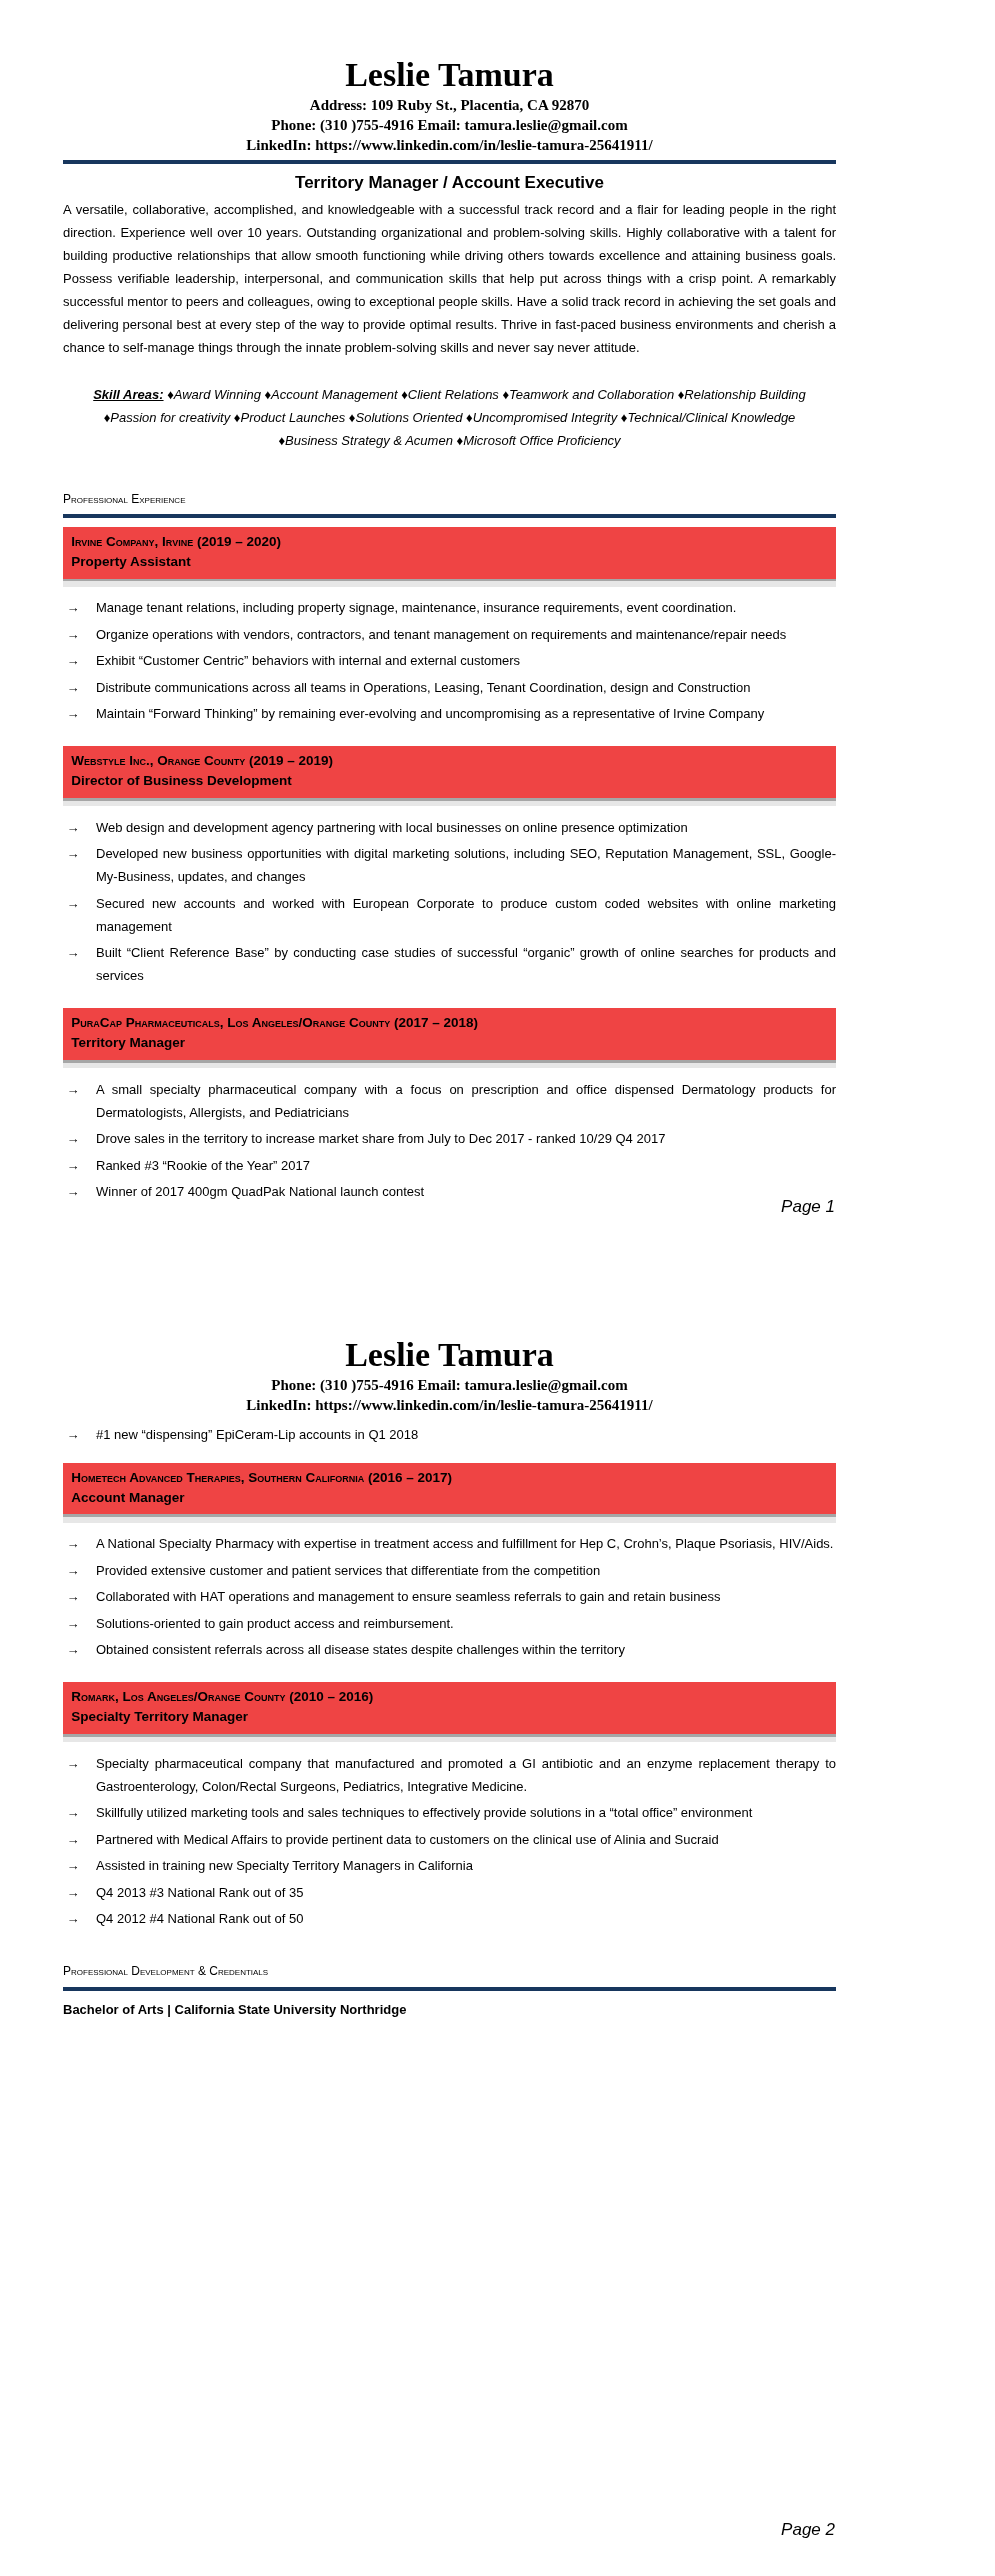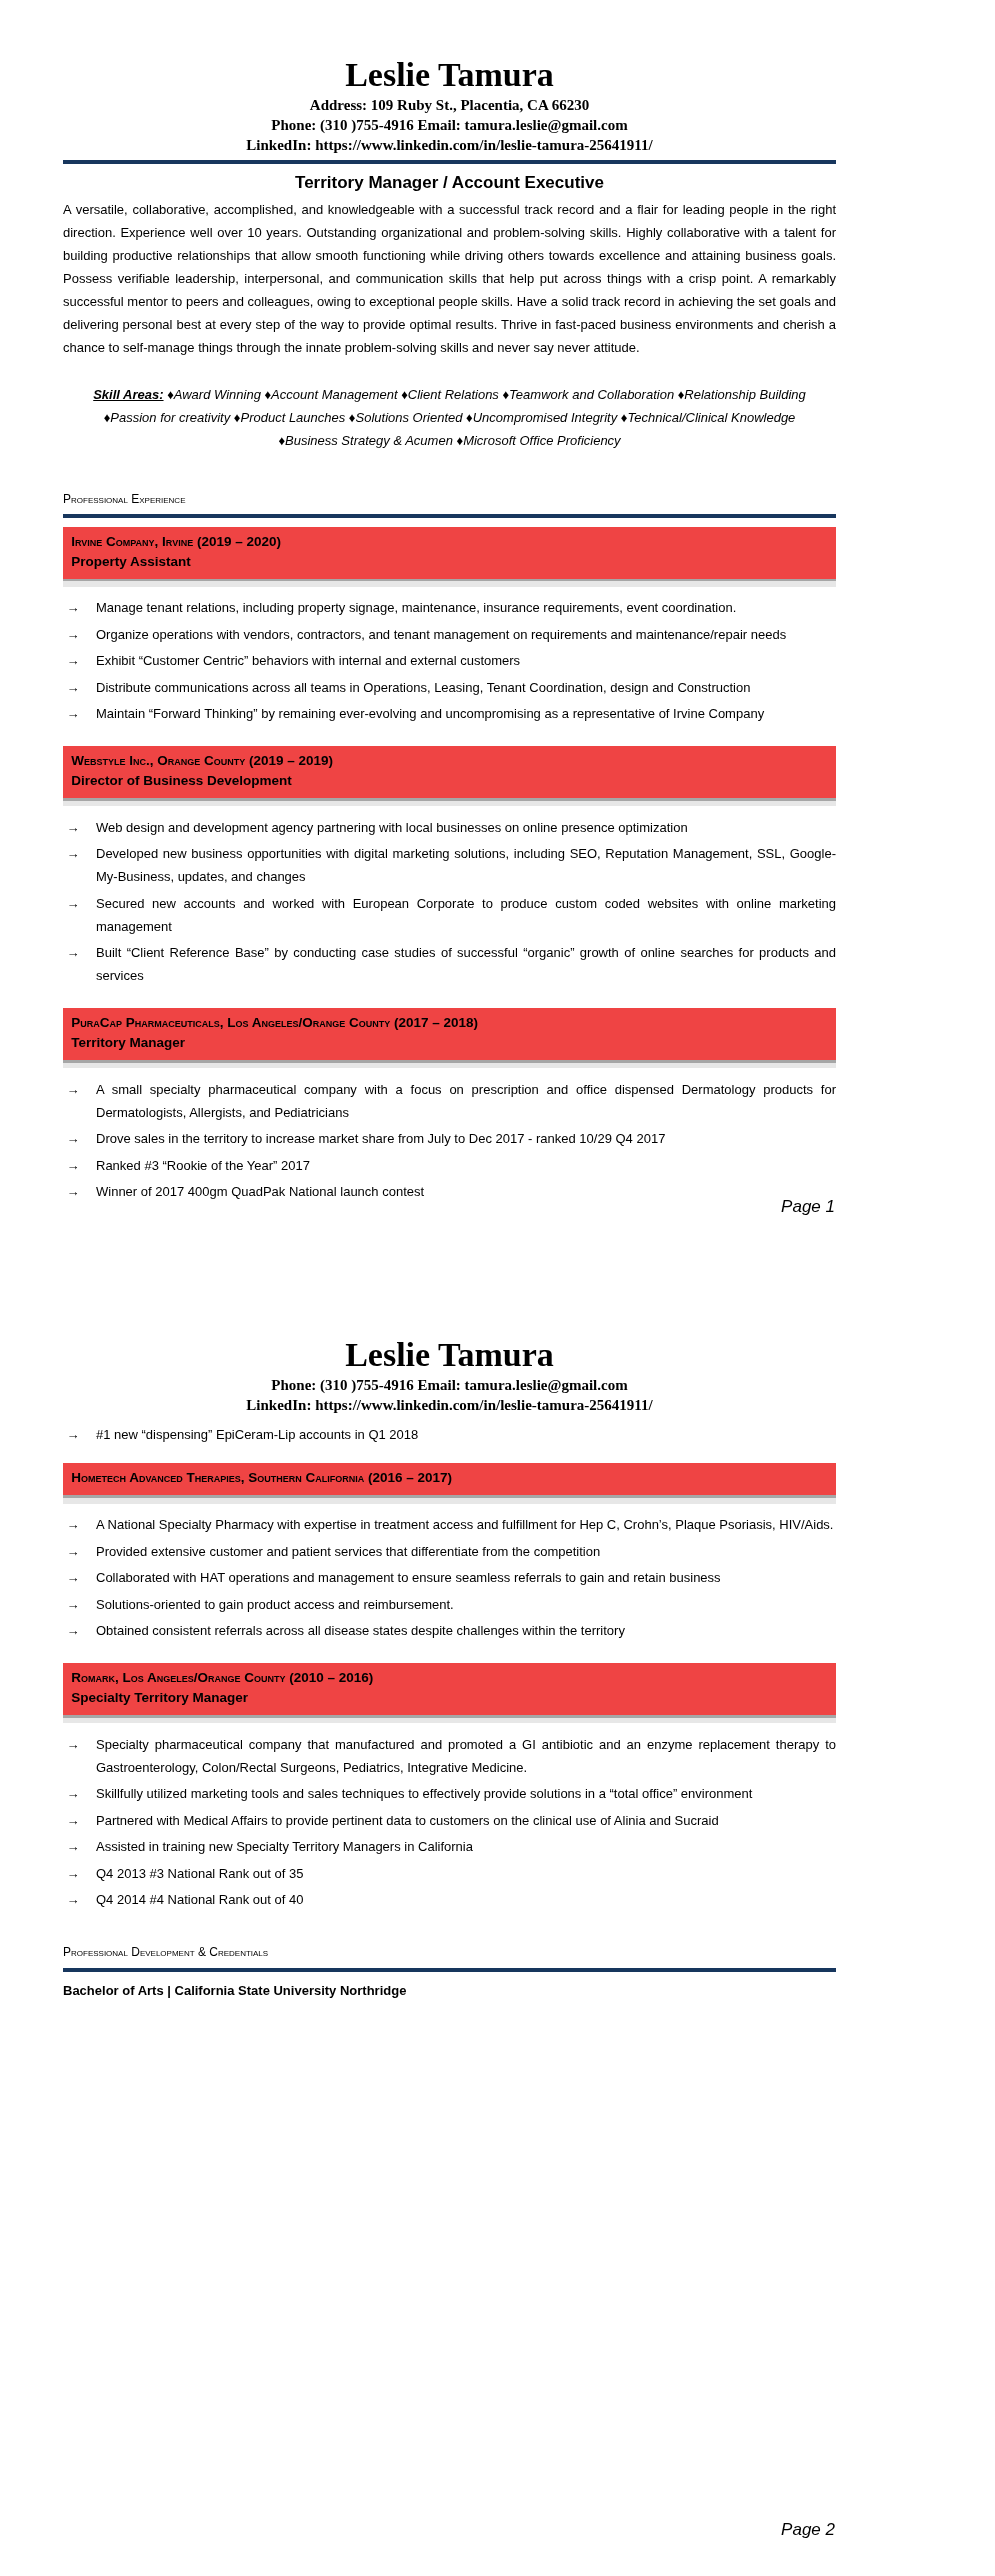--- a/index.html
+++ b/index.html
@@ -128,21 +128,21 @@
   }
   .page1 .page-footer { bottom: 71px; }
   .page2 .page-footer { bottom: 36px; }
 </style>
 </head>
 <body>
 
 <div class="page page1">
 
   <div class="name">Leslie Tamura</div>
-  <div class="contact">Address: 109 Ruby St., Placentia, CA 66230</div>
+  <div class="contact">Address: 109 Ruby St., Placentia, CA 92870</div>
   <div class="contact">Phone: (310 )755-4916 Email: tamura.leslie@gmail.com</div>
   <div class="contact">LinkedIn: https://www.linkedin.com/in/leslie-tamura-25641911/</div>
 
   <div class="blue-rule"></div>
 
   <div class="doc-title">Territory Manager / Account Executive</div>
 
   <div class="summary">A versatile, collaborative, accomplished, and knowledgeable with a successful track record and a flair for leading people in the right direction. Experience well over 10 years. Outstanding organizational and problem-solving skills. Highly collaborative with a talent for building productive relationships that allow smooth functioning while driving others towards excellence and attaining business goals. Possess verifiable leadership, interpersonal, and communication skills that help put across things with a crisp point. A remarkably successful mentor to peers and colleagues, owing to exceptional people skills. Have a solid track record in achieving the set goals and delivering personal best at every step of the way to provide optimal results. Thrive in fast-paced business environments and cherish a chance to self-manage things through the innate problem-solving skills and never say never attitude.</div>
 
   <div class="skills"><span class="skills-label">Skill Areas:</span><span> ♦Award Winning ♦Account Management ♦Client Relations ♦Teamwork and Collaboration ♦Relationship Building ♦Passion for creativity ♦Product Launches ♦Solutions Oriented ♦Uncompromised Integrity ♦Technical/Clinical Knowledge ♦Business Strategy &amp; Acumen ♦Microsoft Office Proficiency</span></div>
@@ -247,20 +247,21 @@
   <div class="bullets" style="margin-top:8.2px;">
     <div class="bullet">
       <span class="arrow">→</span>
       <div class="btext">#1 new “dispensing” EpiCeram-Lip accounts in Q1 2018</div>
     </div>
   </div>
 
   <div class="job-box" style="margin-top:16.4px;">
     <div class="job-head">
       <div class="job-company">Hometech Advanced Therapies, Southern California (2016 – 2017)</div>
+      <div class="job-role">Account Manager</div>
     </div>
     <div class="job-rule"></div>
     <div class="job-tail"></div>
   </div>
   <div class="bullets">
     <div class="bullet">
       <span class="arrow">→</span>
       <div class="btext">A National Specialty Pharmacy with expertise in treatment access and fulfillment for Hep C, Crohn’s, Plaque Psoriasis, HIV/Aids.</div>
     </div>
     <div class="bullet">
@@ -305,21 +306,21 @@
     <div class="bullet">
       <span class="arrow">→</span>
       <div class="btext">Assisted in training new Specialty Territory Managers in California</div>
     </div>
     <div class="bullet">
       <span class="arrow">→</span>
       <div class="btext">Q4 2013 #3 National Rank out of 35</div>
     </div>
     <div class="bullet">
       <span class="arrow">→</span>
-      <div class="btext">Q4 2014 #4 National Rank out of 40</div>
+      <div class="btext">Q4 2012 #4 National Rank out of 50</div>
     </div>
   </div>
 
   <div class="section-heading" style="margin-top:33px;">Professional Development &amp; Credentials</div>
   <div class="blue-rule"></div>
 
   <div class="edu">
     <div>Bachelor of Arts | California State University Northridge</div>
   </div>
 

